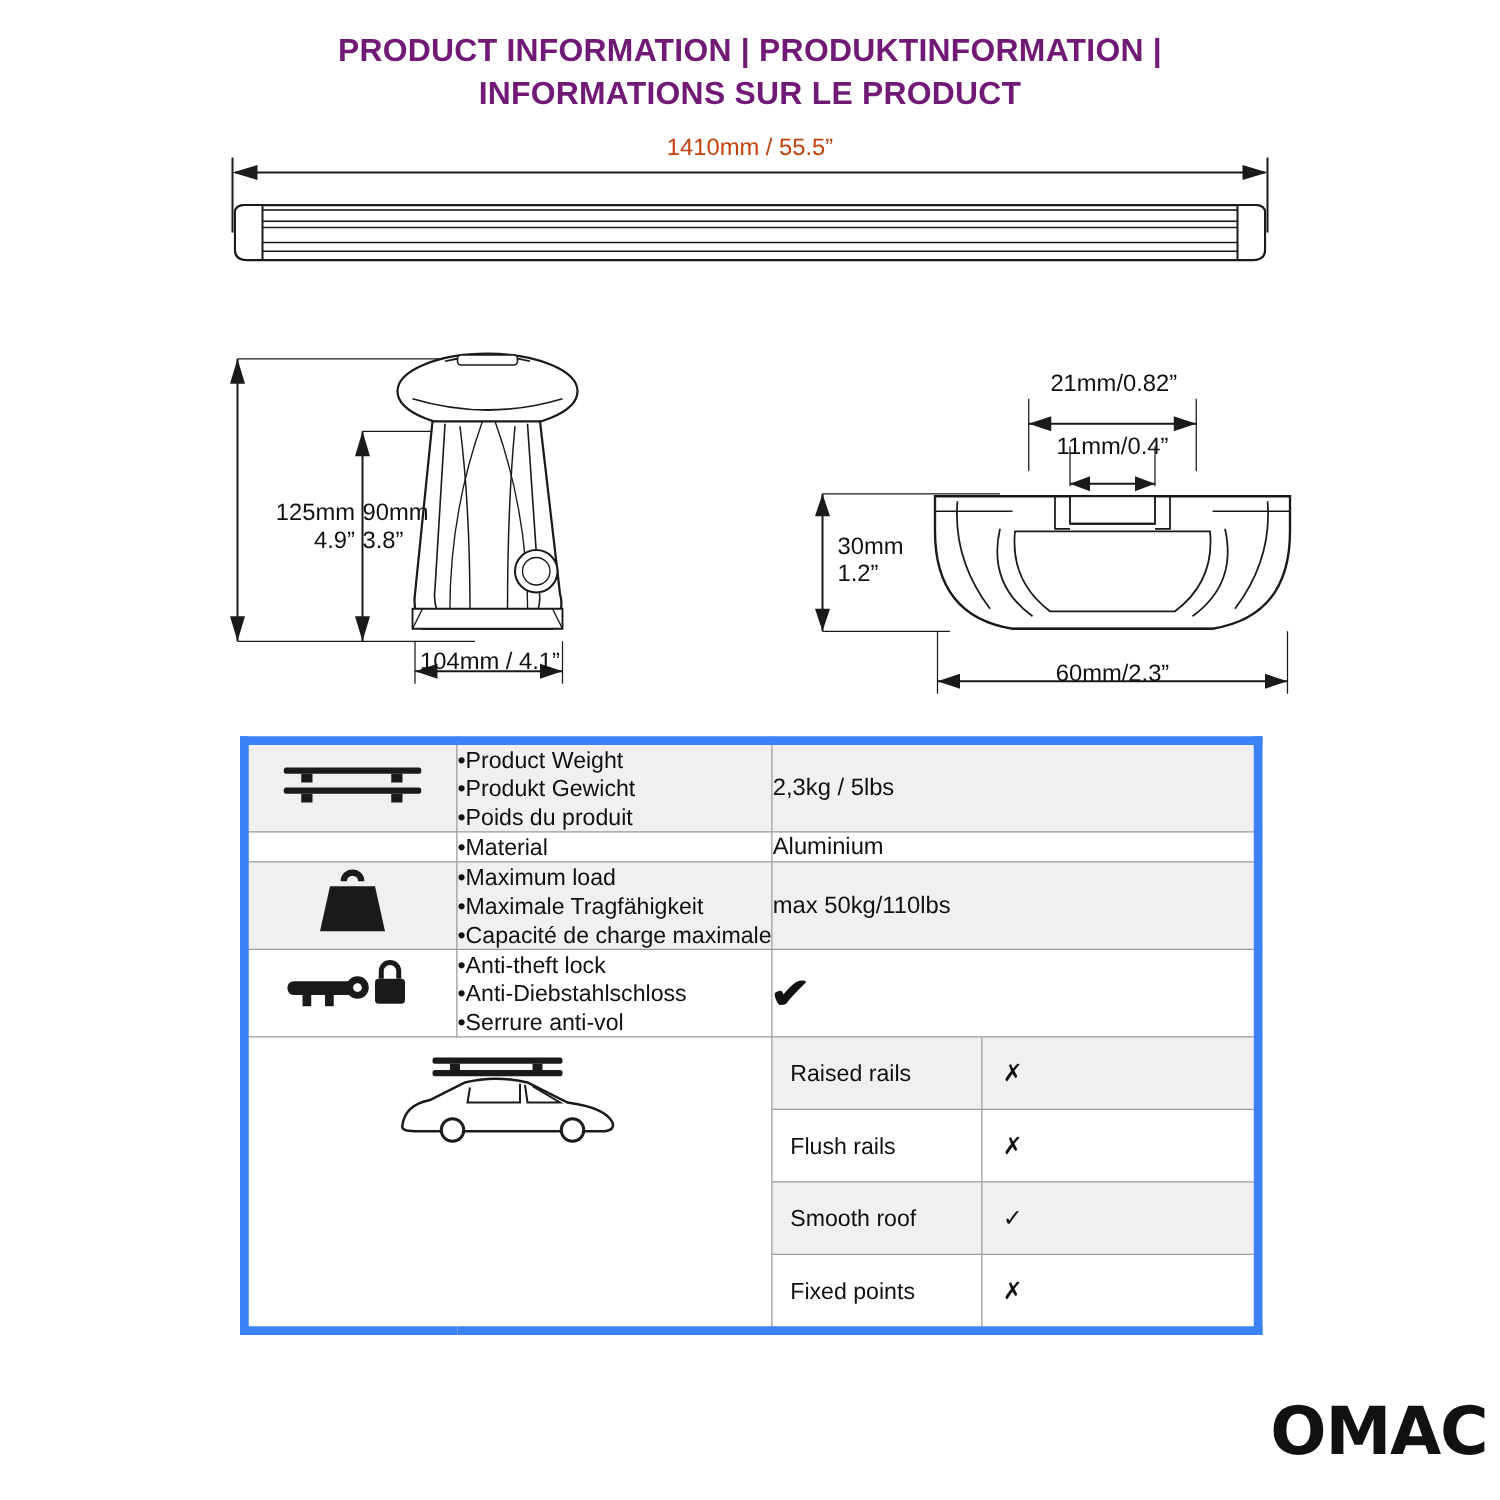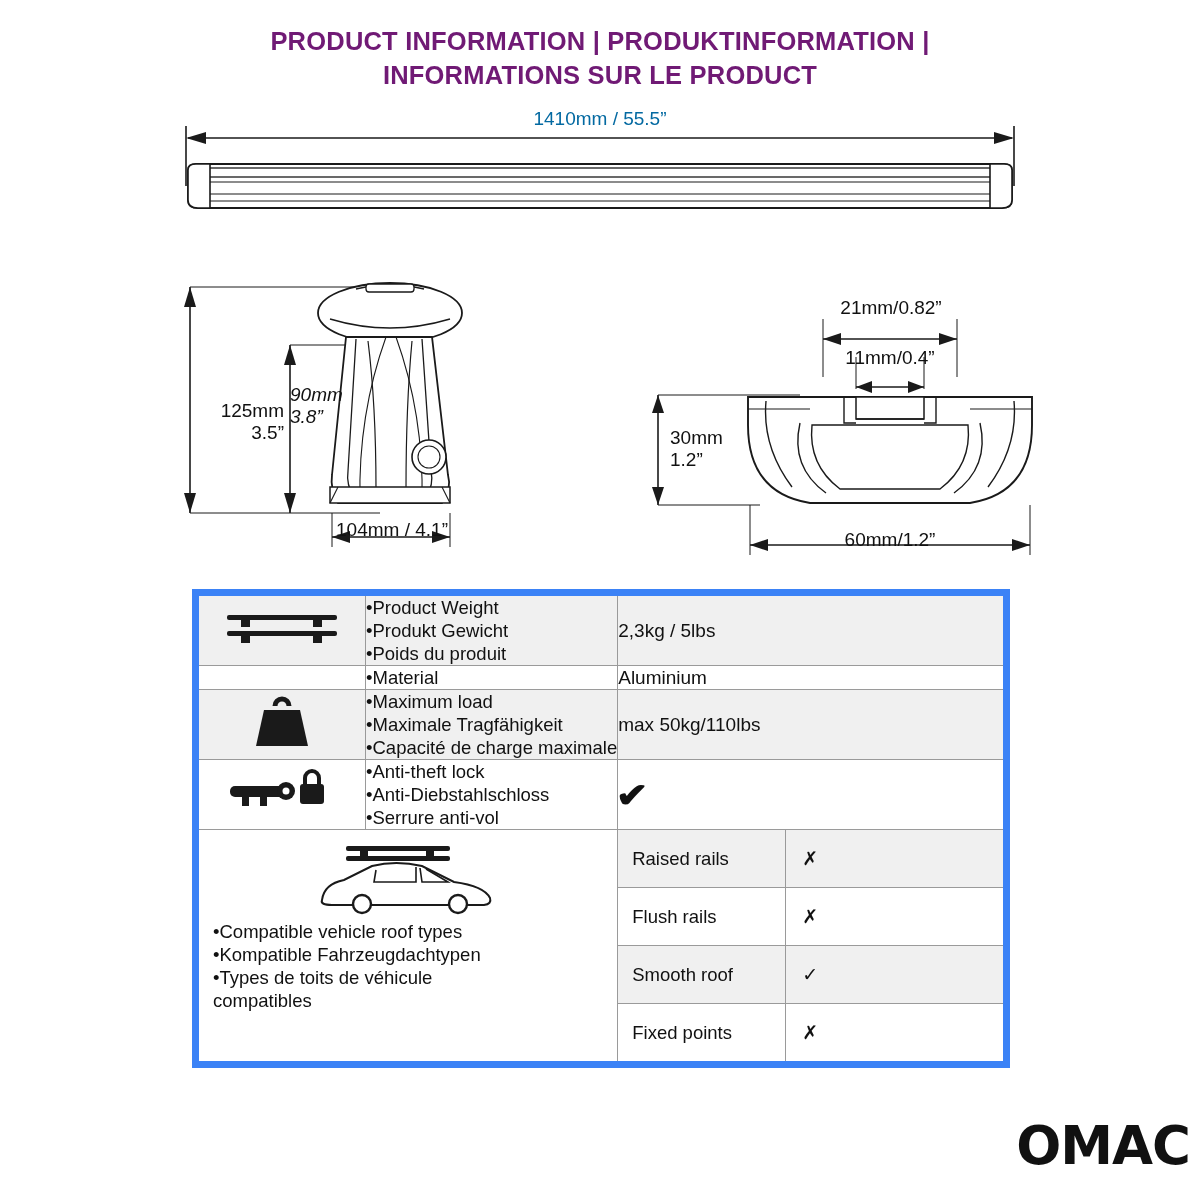--- a/index.html
+++ b/index.html
@@ -40,21 +40,21 @@
   
   .topbar-wrap {
     position: absolute;
     left: 180px;
     top: 108px;
     width: 840px;
     height: 140px;
   }
   .dim-label {
     font-size: 19px;
-    color: #0369a1;
+    color: #c2410c;
     text-align: center;
     white-space: nowrap;
   }
   .topbar-dim {
     position: absolute;
     top: 0;
     left: 0;
     width: 840px;
   }
 
@@ -239,23 +239,23 @@
       <circle cx="249" cy="182" r="11" fill="none" stroke="#1a1a1a" stroke-width="1.1"></circle>
 
       <line x1="152" y1="238" x2="152" y2="272" stroke="#1a1a1a" stroke-width="1"></line>
       <line x1="270" y1="238" x2="270" y2="272" stroke="#1a1a1a" stroke-width="1"></line>
       <line x1="152" y1="262" x2="270" y2="262" stroke="#1a1a1a" stroke-width="1.6"></line>
       <polygon points="152,262 170,256 170,268" fill="#1a1a1a"></polygon>
       <polygon points="270,262 252,256 252,268" fill="#1a1a1a"></polygon>
     </svg>
     <div class="dimtxt" style="position:absolute; left:6px; top:125px; text-align:right; width:98px;">
       <div>125mm</div>
-      <div>3.5”</div>
+      <div>4.9”</div>
     </div>
-    <div class="dimtxt" style="position:absolute; left:110px; top:109px; width:86px;font-style:italic;">
+    <div class="dimtxt" style="position:absolute; left:110px; top:125px; width:86px;">
       <div>90mm</div>
       <div>3.8”</div>
     </div>
     <div class="dimtxt" style="position:absolute; left:152px; top:244px; width:120px; text-align:center;">104mm / 4.1”</div>
   </div>
 
   <div class="profile-wrap">
     <svg width="400" height="280" viewBox="0 0 400 280">
 
       <line x1="183" y1="22" x2="183" y2="80" stroke="#1a1a1a" stroke-width="1"></line>
@@ -297,21 +297,21 @@
       <line x1="110" y1="248" x2="390" y2="248" stroke="#1a1a1a" stroke-width="1.6"></line>
       <polygon points="110,248 128,242 128,254" fill="#1a1a1a"></polygon>
       <polygon points="390,248 372,242 372,254" fill="#1a1a1a"></polygon>
     </svg>
     <div class="dimtxt" style="position:absolute; left:178px; top:0px; width:146px; text-align:center;">21mm/0.82”</div>
     <div class="dimtxt" style="position:absolute; left:182px; top:50px; width:136px; text-align:center;">11mm/0.4”</div>
     <div class="dimtxt" style="position:absolute; left:30px; top:130px; width:86px;">
       <div>30mm</div>
       <div>1.2”</div>
     </div>
-    <div class="dimtxt" style="position:absolute; left:180px; top:232px; width:140px; text-align:center;">60mm/1.2”</div>
+    <div class="dimtxt" style="position:absolute; left:180px; top:232px; width:140px; text-align:center;">60mm/2.3”</div>
   </div>
 
   <table class="spec-table">
     <tbody>
 
       <tr class="row-shade">
         <td class="cell-icon row-shade">
           <svg width="130" height="56" viewBox="0 0 130 56">
             <rect x="10" y="14" width="110" height="5" rx="2" fill="#1a1a1a"></rect>
             <rect x="10" y="30" width="110" height="5" rx="2" fill="#1a1a1a"></rect>
@@ -381,26 +381,20 @@
               <rect x="48" y="6" width="104" height="5" rx="2" fill="#1a1a1a"></rect>
               <rect x="48" y="16" width="104" height="5" rx="2" fill="#1a1a1a"></rect>
               <rect x="62" y="11" width="8" height="6" fill="#1a1a1a"></rect>
               <rect x="128" y="11" width="8" height="6" fill="#1a1a1a"></rect>
               <path d="M24,60 Q26,44 46,40 L74,26 Q98,20 124,26 L156,42 Q186,46 192,58 Q194,64 186,65 L34,65 Q22,65 24,60 Z" fill="none" stroke="#1a1a1a" stroke-width="2"></path>
               <path d="M78,30 L76,42 L118,42 L118,27" fill="none" stroke="#1a1a1a" stroke-width="1.6"></path>
               <path d="M122,28 L124,42 L150,42 L128,29" fill="none" stroke="#1a1a1a" stroke-width="1.6"></path>
               <circle cx="64" cy="64" r="9" fill="#ffffff" stroke="#1a1a1a" stroke-width="2.4"></circle>
               <circle cx="160" cy="64" r="9" fill="#ffffff" stroke="#1a1a1a" stroke-width="2.4"></circle>
             </svg>
-          </div>
-          <div class="compat-label">
-            <div>•Compatible vehicle roof types</div>
-            <div>•Kompatible Fahrzeugdachtypen</div>
-            <div>•Types de toits de véhicule</div>
-            <div>compatibles</div>
           </div>
         </td>
         <td class="nested-host" colspan="2">
           <table class="roof-table">
             <tbody>
               <tr class="row-shade">
                 <td class="rt-name row-shade">Raised rails</td>
                 <td class="rt-mark row-shade">✗</td>
               </tr>
               <tr class="row-plain">

